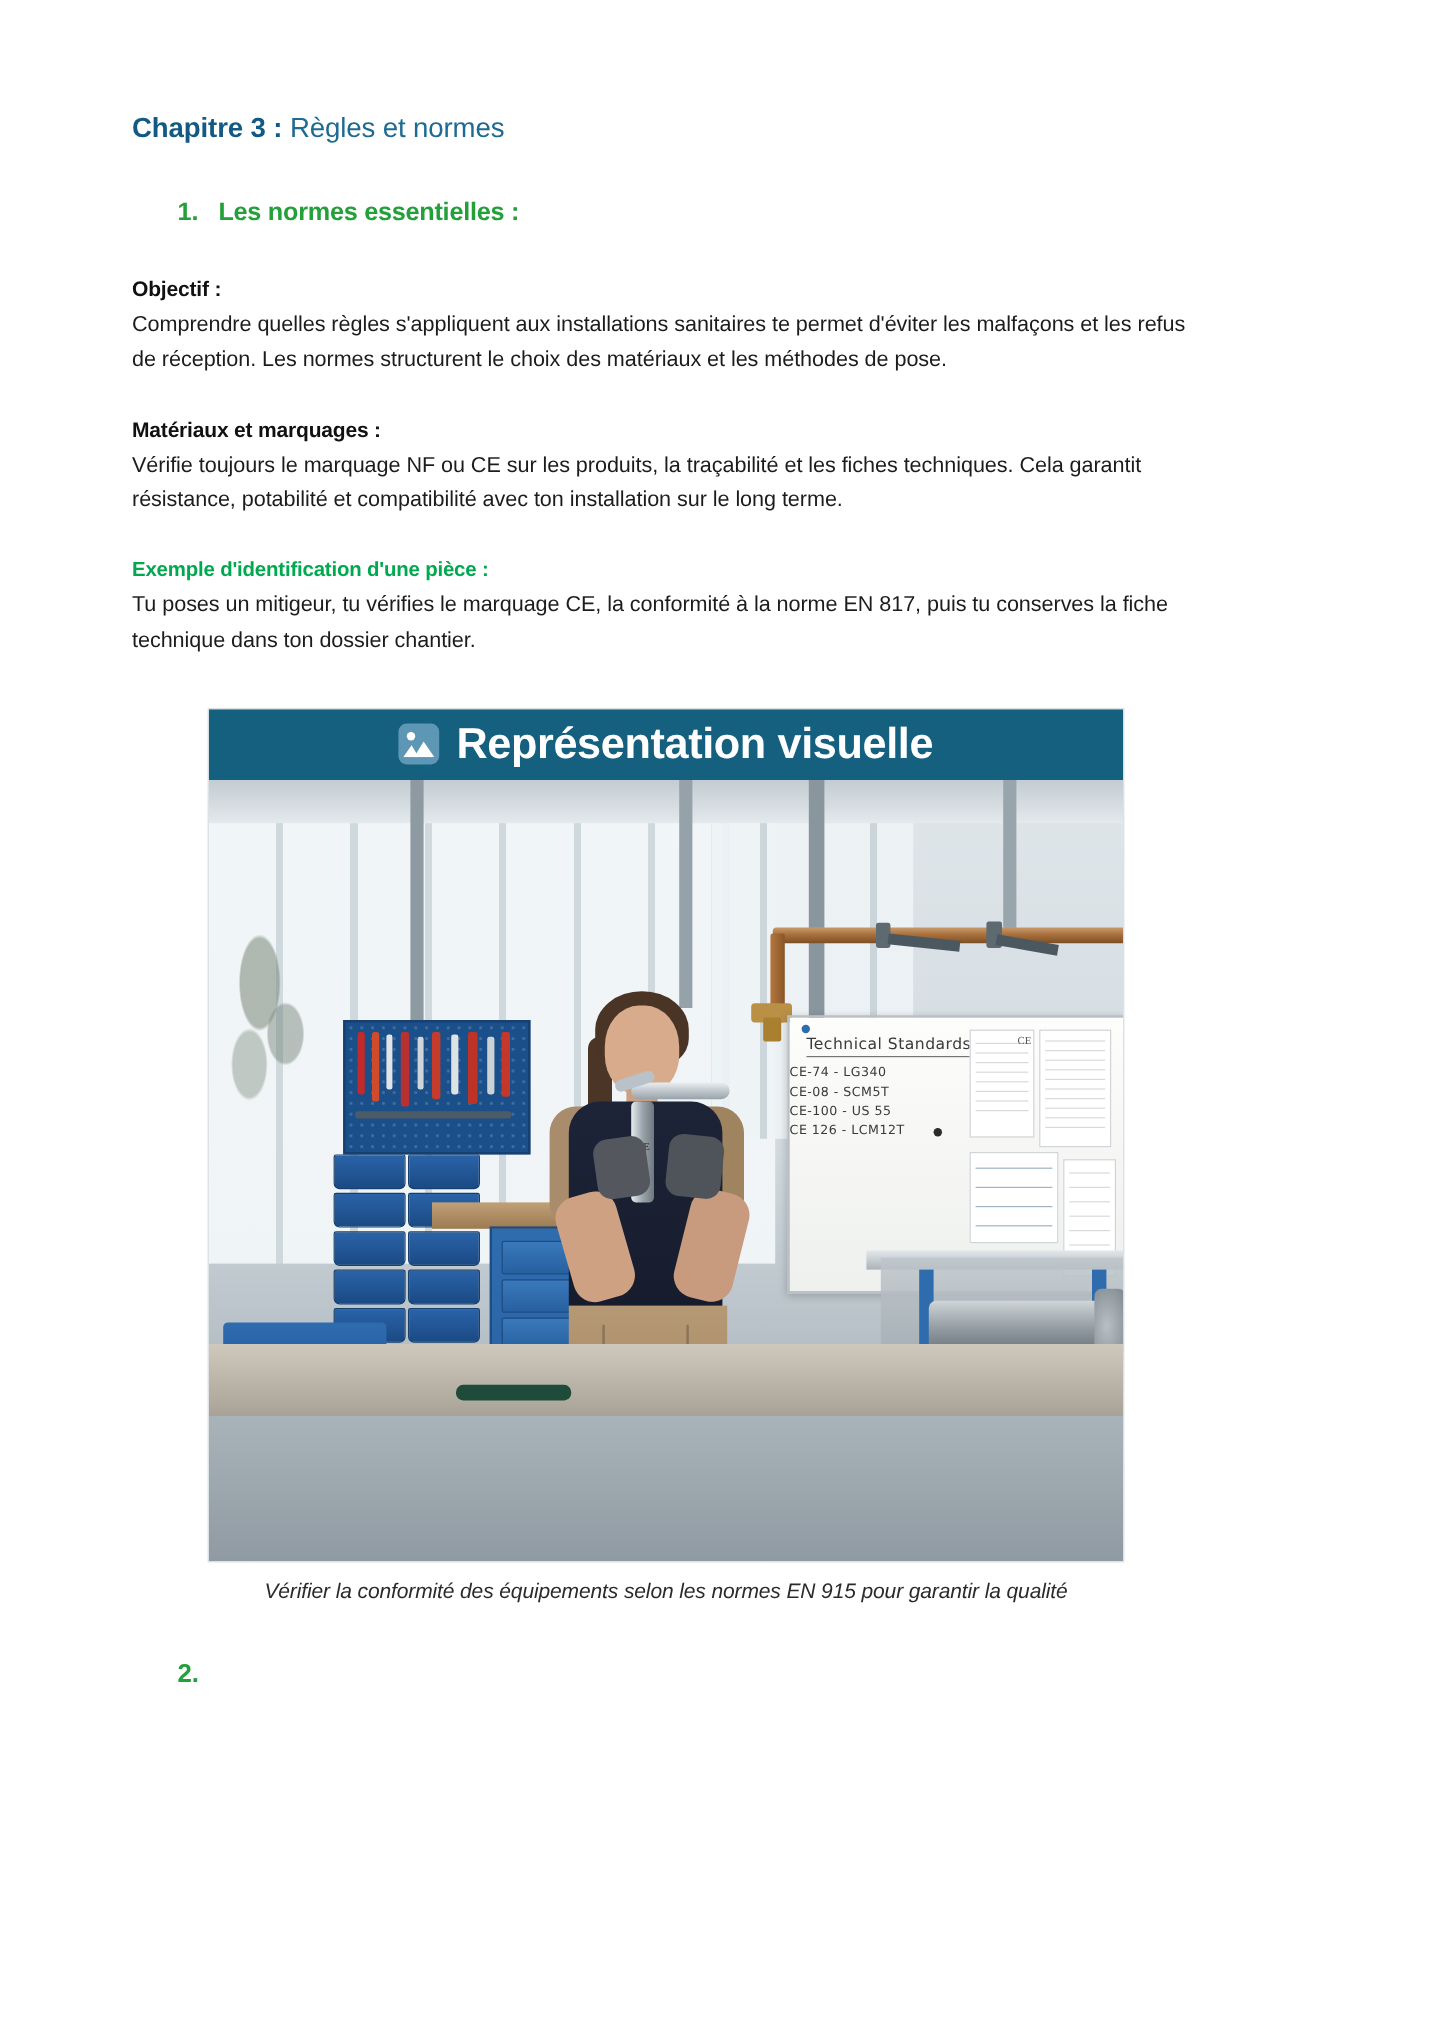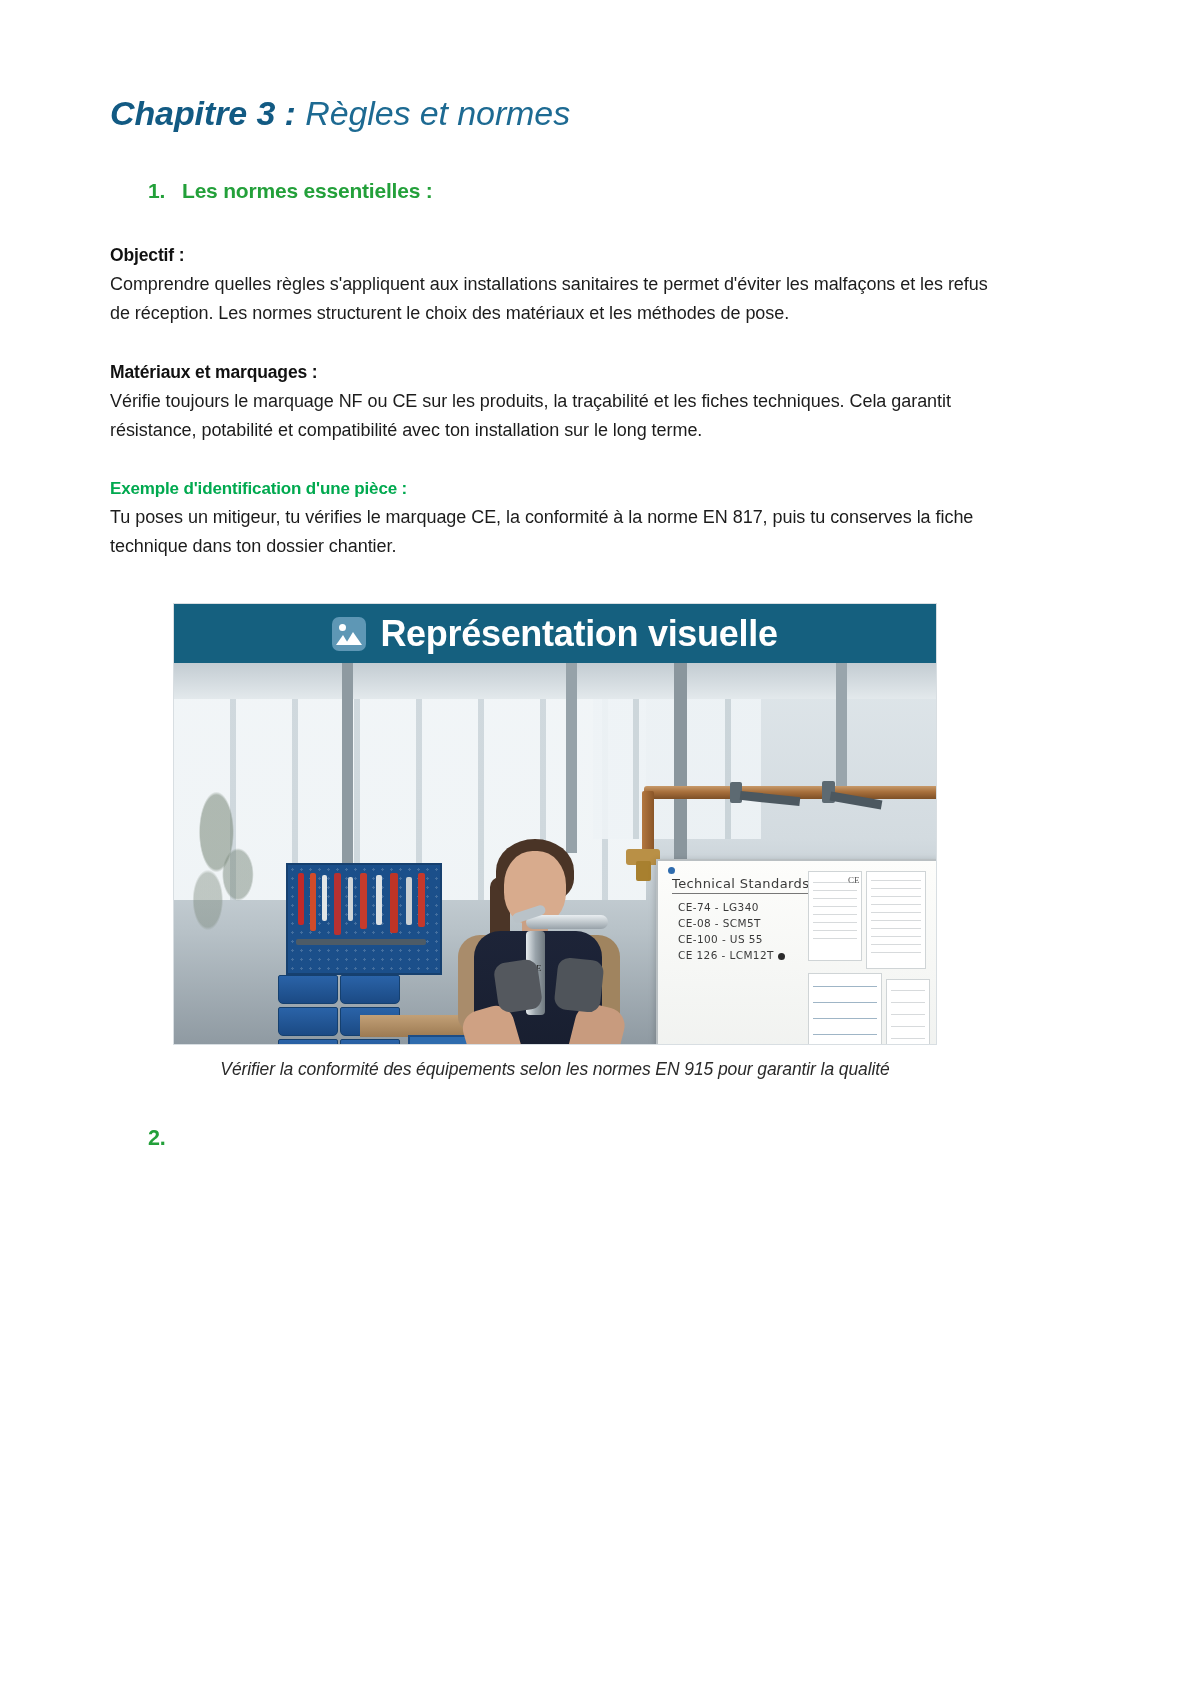--- a/index.html
+++ b/index.html
@@ -23,27 +23,26 @@
   }
   .content {
     position: absolute;
     left: 110px;
     top: 92px;
     width: 890px;
   }
 
   
   .chapter-title {
-    font-size: 34px;
+    font-size: 23px;
     line-height: 1.25;
     margin: 0 0 44px 0;
     color: #1d6a92;
     font-weight: 400;
     letter-spacing: -0.1px;
-    font-style: italic;
   }
   .chapter-title .lead {
     font-weight: 800;
     color: #125a83;
   }
 
   
   .section-heading {
     display: flex;
     align-items: baseline;
@@ -138,21 +137,21 @@
     color: #ffffff;
     font-size: 36px;
     font-weight: 800;
     letter-spacing: -0.3px;
   }
 
   
   .photo {
     position: relative;
     width: 100%;
-    height: 381px;
+    height: 651px;
     overflow: hidden;
     background: #b9c3c9;
   }
   .ph { position: absolute; }
 
   
   .wall {
     left: 0; top: 0; right: 0; bottom: 0;
     background:
       linear-gradient(to bottom, #dfe6ea 0%, #d3dbe0 46%, #b8c2c8 70%, #8f9aa2 100%);
@@ -262,21 +261,21 @@
   .wb-hand {
     position: absolute;
     color: #3a3a3a;
     font-family: "DejaVu Sans", sans-serif;
     letter-spacing: .4px;
   }
   .wb-title {
     left: 14px; top: 15px; font-size: 13px;
     border-bottom: 1px solid #777; padding-bottom: 2px;
   }
-  .wb-line { left: 20px; font-size: 10.5px; }
+  .wb-line { left: 0; font-size: 10.5px; }
   .wb-l1 { top: 40px; }
   .wb-l2 { top: 56px; }
   .wb-l3 { top: 72px; text-align: right; }
   .wb-l4 { top: 88px; }
   .wb-sheet {
     position: absolute;
     background: #ffffff;
     border: 1px solid #cfd4d6;
   }
   .sheet-a { left: 150px; top: 10px; width: 52px; height: 88px; }

